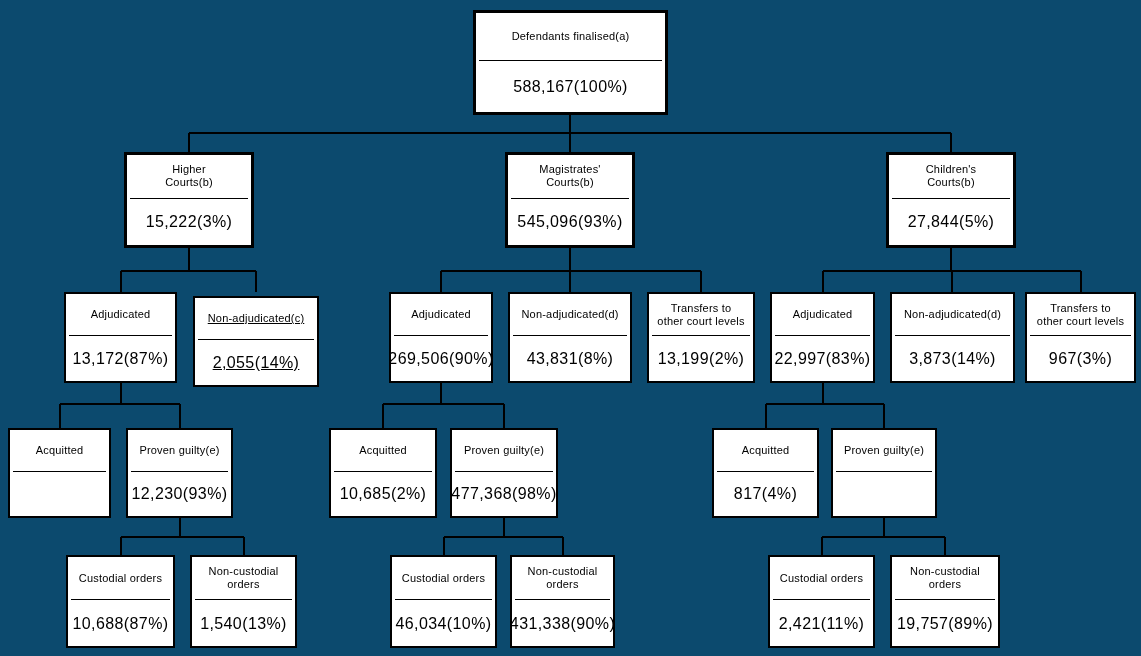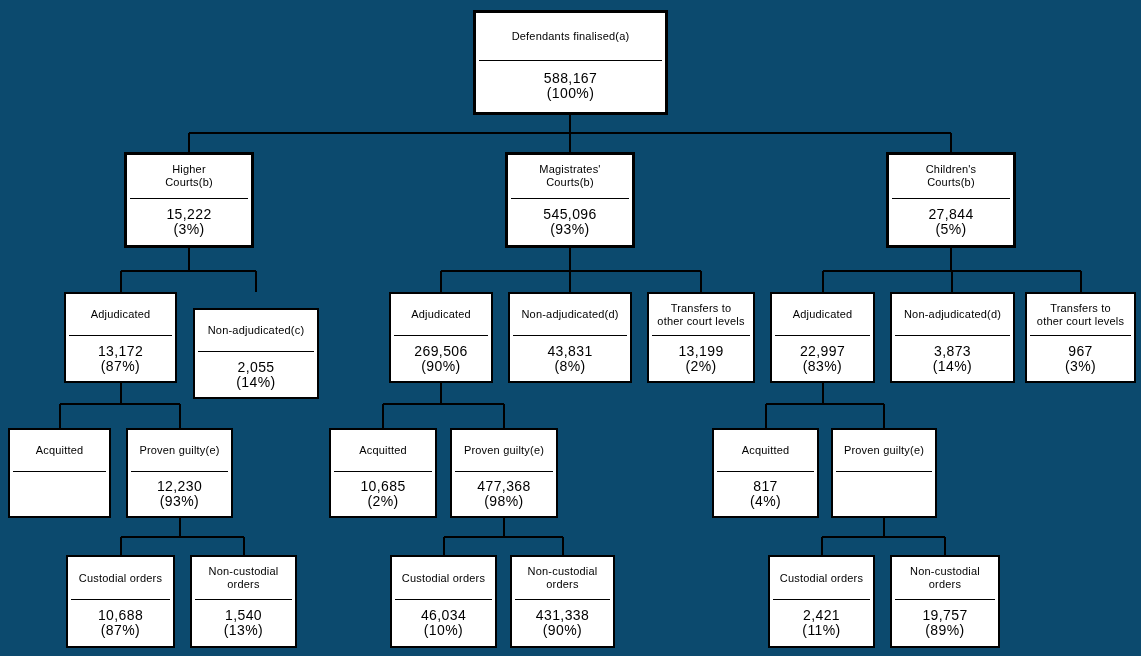--- a/index.html
+++ b/index.html
@@ -13,22 +13,22 @@
     background:#fff;display:flex;flex-direction:column;
   }
   .node.thick{border-width:3px;}
   .nlabel{
     flex:0 0 45%;display:flex;align-items:center;justify-content:center;
     text-align:center;white-space:pre-line;font-size:11px;line-height:13px;
     letter-spacing:.2px;padding:1px 2px;
   }
   .ndiv{flex:0 0 1px;height:1px;background:#000;margin:0 3px;}
   .nvalue{
-    flex:1;display:flex;flex-direction:column;align-items:center;justify-content:center;
-    text-align:center;font-size:14px;line-height:15px;letter-spacing:.4px;
+    flex:1;display:flex;align-items:center;justify-content:center;
+    text-align:center;font-size:16px;line-height:15px;letter-spacing:.4px;
   }
 </style>
 </head>
 <body>
 
 <div class="canvas">
 
   <svg class="wires" viewBox="0 0 1141 656" stroke="#000" stroke-width="2" fill="none">
 
     <line x1="570" y1="115" x2="570" y2="152"></line>
@@ -121,21 +121,21 @@
   </div>
 
   <div class="node" style="left:64px;top:292px;width:113px;height:91px;">
     <div class="nlabel">Adjudicated</div>
     <div class="ndiv"></div>
     <div class="nvalue">
       <div>13,172</div>
       <div>(87%)</div>
     </div>
   </div>
-  <div class="node" style="left:193px;top:308px;width:126px;height:91px;">
+  <div class="node" style="left:193px;top:296px;width:126px;height:91px;text-decoration:underline;">
     <div class="nlabel">Non-adjudicated(c)</div>
     <div class="ndiv"></div>
     <div class="nvalue">
       <div>2,055</div>
       <div>(14%)</div>
     </div>
   </div>
   <div class="node" style="left:389px;top:292px;width:104px;height:91px;">
     <div class="nlabel">Adjudicated</div>
     <div class="ndiv"></div>

